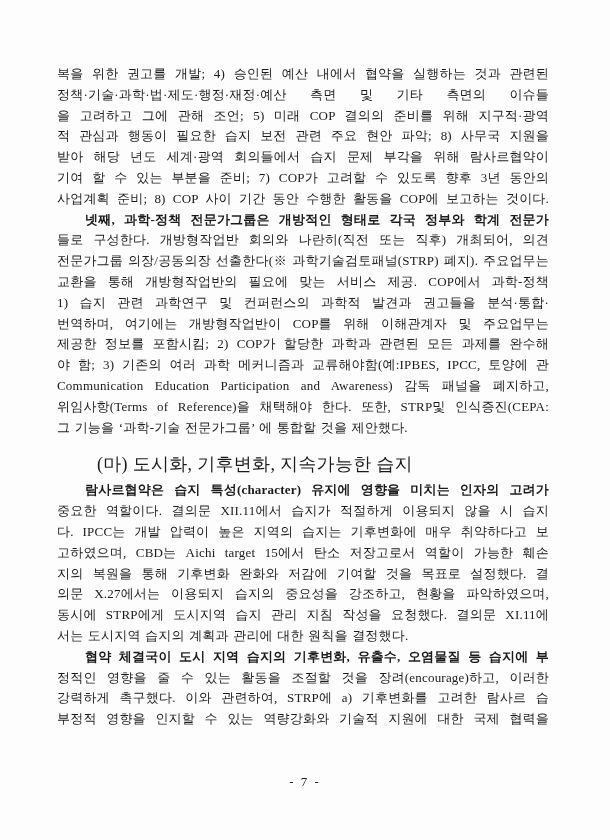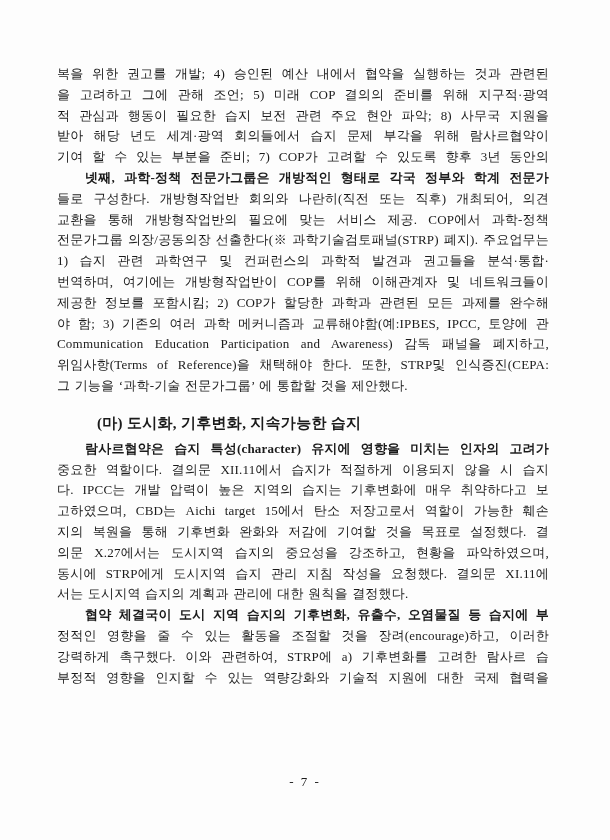--- a/index.html
+++ b/index.html
@@ -39,22 +39,22 @@
     white-space: normal;
   }
   .line.indent {
     text-indent: 28px;
     font-weight: bold;
   }
   .line.short {
     text-align-last: left;
   }
   .heading {
-    font-size: 15px;
-    font-weight: bold;
+    font-size: 18px;
+    font-weight: normal;
     line-height: 22px;
     padding-left: 40px;
     margin-top: 15px;
     margin-bottom: 5px;
     letter-spacing: 0.3px;
   }
   .footer {
     position: absolute;
     top: 774px;
     left: 0;
@@ -65,46 +65,48 @@
     color: #1a1a1a;
   }
 </style>
 </head>
 <body>
 
 <div class="page">
   <div class="content">
       <div class="paragraph">
         <div class="line">복을 위한 권고를 개발; 4) 승인된 예산 내에서 협약을 실행하는 것과 관련된</div>
+        <div class="line">정책·기술·과학·법·제도·행정·재정·예산 측면 및 기타 측면의 이슈들</div>
         <div class="line">을 고려하고 그에 관해 조언; 5) 미래 COP 결의의 준비를 위해 지구적·광역</div>
         <div class="line">적 관심과 행동이 필요한 습지 보전 관련 주요 현안 파악; 8) 사무국 지원을</div>
         <div class="line">받아 해당 년도 세계·광역 회의들에서 습지 문제 부각을 위해 람사르협약이</div>
         <div class="line">기여 할 수 있는 부분을 준비; 7) COP가 고려할 수 있도록 향후 3년 동안의</div>
+        <div class="line">사업계획 준비; 8) COP 사이 기간 동안 수행한 활동을 COP에 보고하는 것이다.</div>
       </div>
       <div class="paragraph">
         <div class="line indent">넷째, 과학-정책 전문가그룹은 개방적인 형태로 각국 정부와 학계 전문가</div>
         <div class="line">들로 구성한다. 개방형작업반 회의와 나란히(직전 또는 직후) 개최되어, 의견</div>
+        <div class="line">전문가그룹 의장/공동의장 선출한다(※ 과학기술검토패널(STRP) 폐지). 주요업무는</div>
         <div class="line">교환을 통해 개방형작업반의 필요에 맞는 서비스 제공. COP에서 과학-정책</div>
-        <div class="line">전문가그룹 의장/공동의장 선출한다(※ 과학기술검토패널(STRP) 폐지). 주요업무는</div>
         <div class="line">1) 습지 관련 과학연구 및 컨퍼런스의 과학적 발견과 권고들을 분석·통합·</div>
-        <div class="line">번역하며, 여기에는 개방형작업반이 COP를 위해 이해관계자 및 네트워크들이</div>
+        <div class="line">번역하며, 여기에는 개방형작업반이 COP를 위해 이해관계자 및 주요업무는</div>
         <div class="line">제공한 정보를 포함시킴; 2) COP가 할당한 과학과 관련된 모든 과제를 완수해</div>
         <div class="line">야 함; 3) 기존의 여러 과학 메커니즘과 교류해야함(예:IPBES, IPCC, 토양에 관</div>
         <div class="line">Communication Education Participation and Awareness) 감독 패널을 폐지하고,</div>
         <div class="line">위임사항(Terms of Reference)을 채택해야 한다. 또한, STRP및 인식증진(CEPA:</div>
         <div class="line short">그 기능을 ‘과학-기술 전문가그룹’ 에 통합할 것을 제안했다.</div>
       </div>
       <div class="heading">(마) 도시화, 기후변화, 지속가능한 습지</div>
       <div class="paragraph">
         <div class="line indent">람사르협약은 습지 특성(character) 유지에 영향을 미치는 인자의 고려가</div>
         <div class="line">중요한 역할이다. 결의문 XII.11에서 습지가 적절하게 이용되지 않을 시 습지</div>
         <div class="line">다. IPCC는 개발 압력이 높은 지역의 습지는 기후변화에 매우 취약하다고 보</div>
         <div class="line">고하였으며, CBD는 Aichi target 15에서 탄소 저장고로서 역할이 가능한 훼손</div>
         <div class="line">지의 복원을 통해 기후변화 완화와 저감에 기여할 것을 목표로 설정했다. 결</div>
-        <div class="line">의문 X.27에서는 도시지역 습지의 중요성을 강조하고, 현황을 파악하였으며,</div>
+        <div class="line">의문 X.27에서는 이용되지 습지의 중요성을 강조하고, 현황을 파악하였으며,</div>
         <div class="line">동시에 STRP에게 도시지역 습지 관리 지침 작성을 요청했다. 결의문 XI.11에</div>
         <div class="line short">서는 도시지역 습지의 계획과 관리에 대한 원칙을 결정했다.</div>
       </div>
       <div class="paragraph">
         <div class="line indent">협약 체결국이 도시 지역 습지의 기후변화, 유출수, 오염물질 등 습지에 부</div>
         <div class="line">정적인 영향을 줄 수 있는 활동을 조절할 것을 장려(encourage)하고, 이러한</div>
         <div class="line">강력하게 촉구했다. 이와 관련하여, STRP에 a) 기후변화를 고려한 람사르 습</div>
         <div class="line">부정적 영향을 인지할 수 있는 역량강화와 기술적 지원에 대한 국제 협력을</div>
       </div>
     </div>

